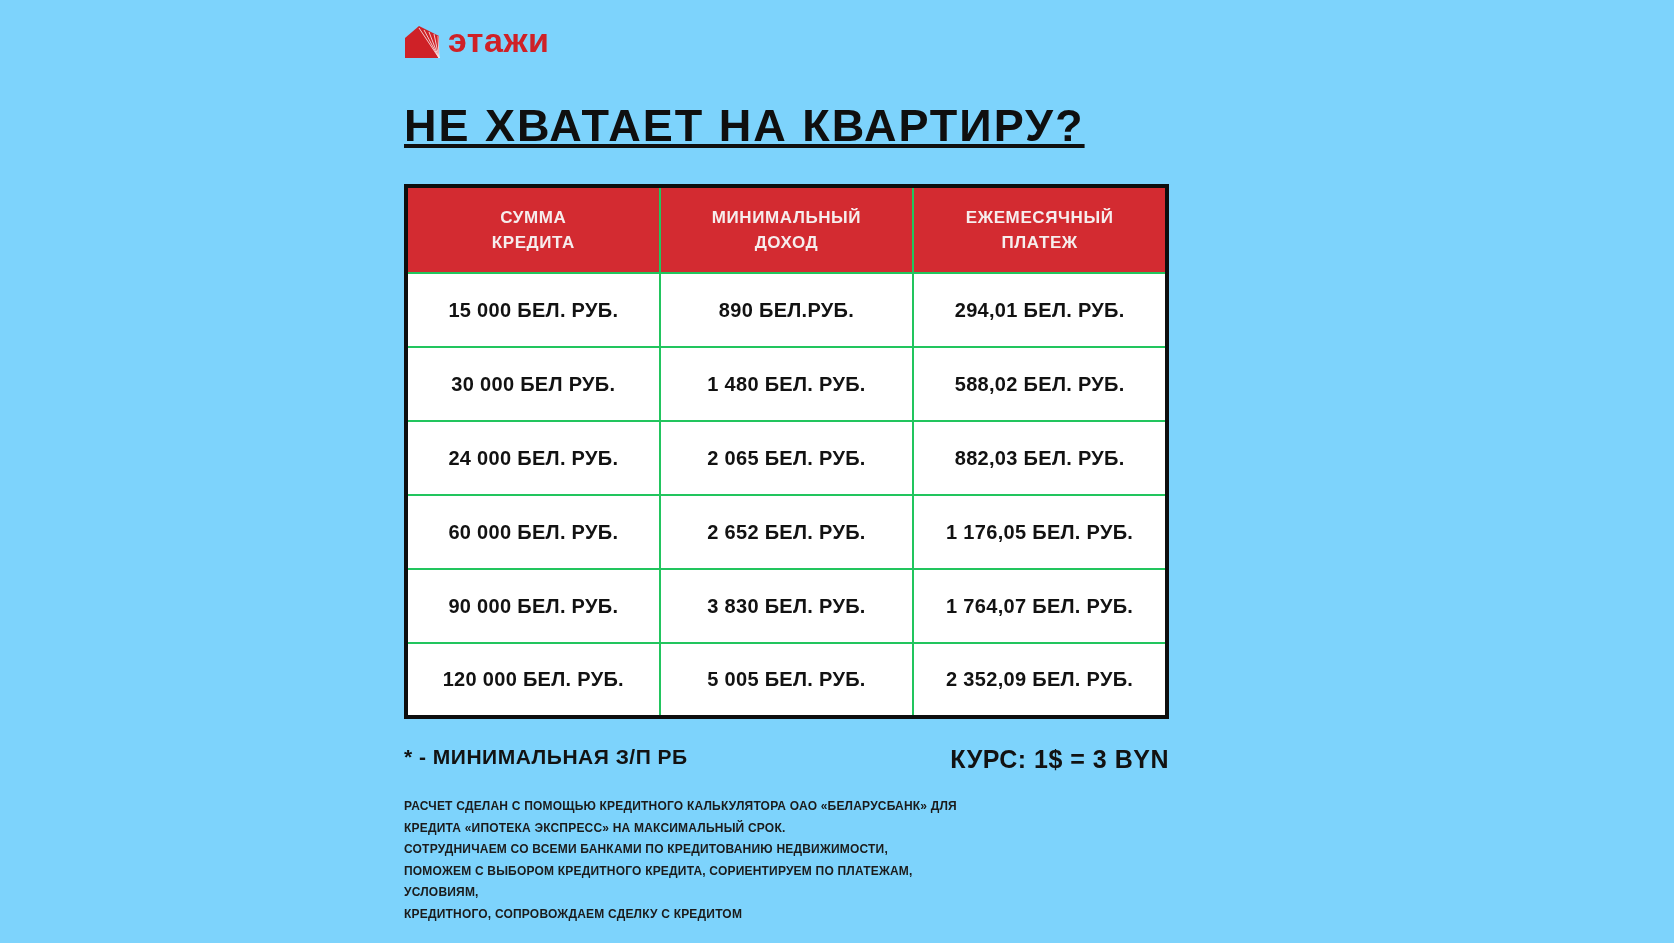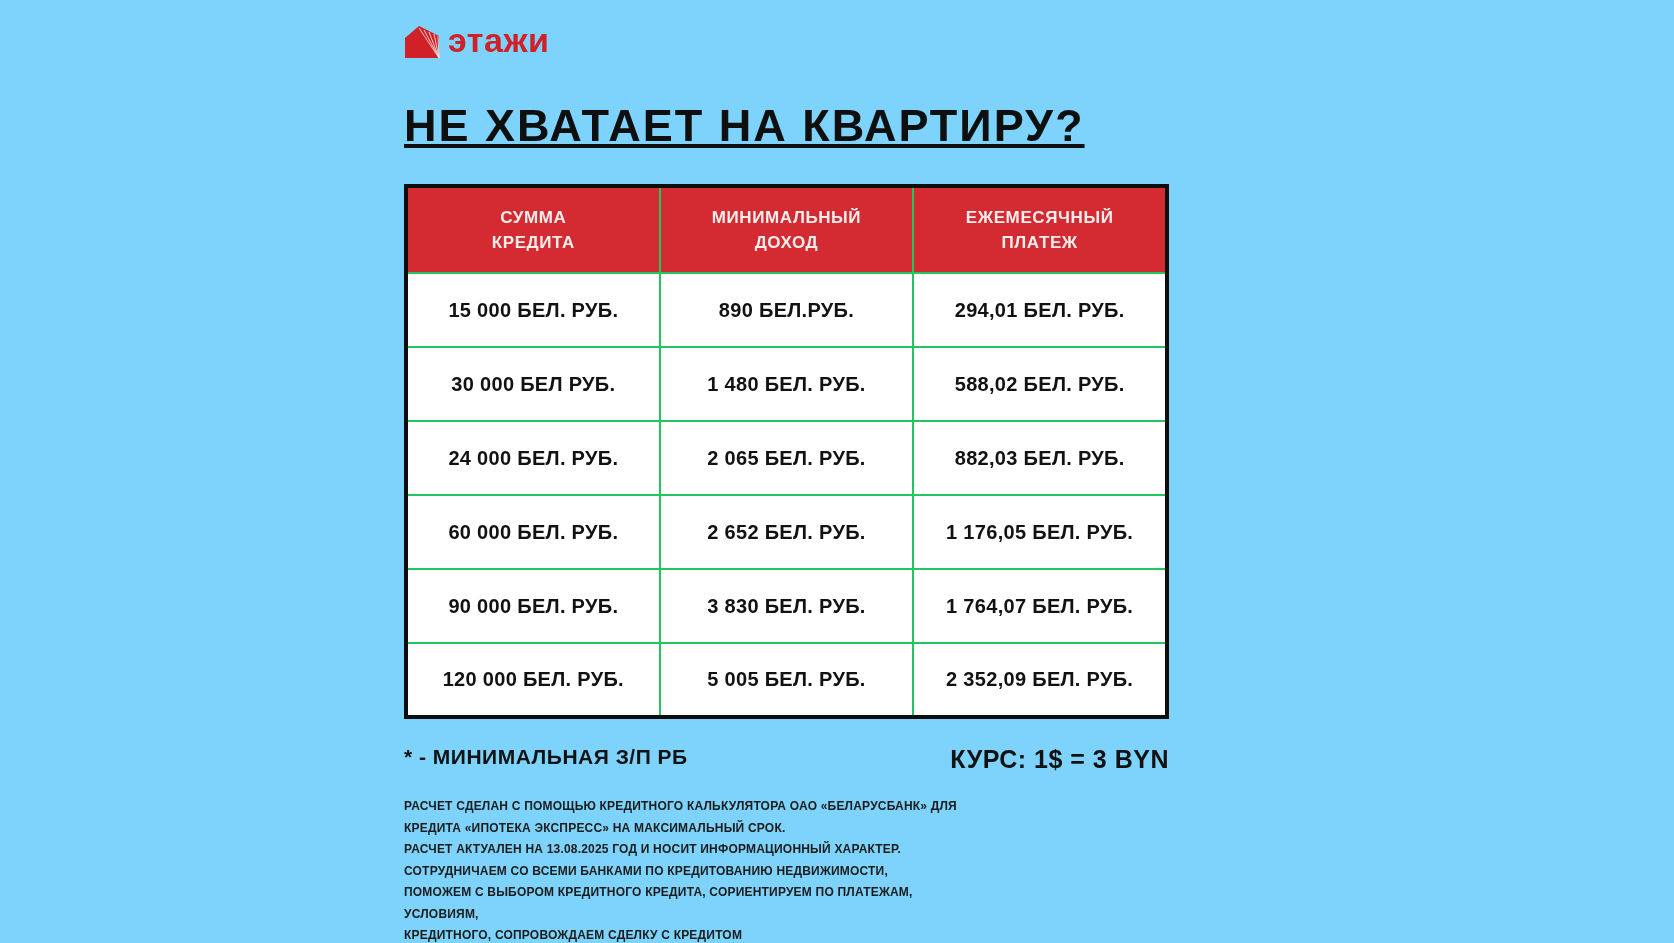--- a/index.html
+++ b/index.html
@@ -178,21 +178,20 @@
     </table>
 
     <div class="footnote-row">
       <span class="footnote-left">* - МИНИМАЛЬНАЯ З/П РБ</span>
       <span class="footnote-right">КУРС: 1$ = 3 BYN</span>
     </div>
 
     <div class="disclaimer">
       <div>РАСЧЕТ СДЕЛАН С ПОМОЩЬЮ КРЕДИТНОГО КАЛЬКУЛЯТОРА ОАО «БЕЛАРУСБАНК» ДЛЯ</div>
       <div>КРЕДИТА «ИПОТЕКА ЭКСПРЕСС» НА МАКСИМАЛЬНЫЙ СРОК.</div>
-      <div>РАСЧЕТ АКТУАЛЕН НА 13.08.2025 ГОД И НОСИТ ИНФОРМАЦИОННЫЙ ХАРАКТЕР.</div>
       <div>СОТРУДНИЧАЕМ СО ВСЕМИ БАНКАМИ ПО КРЕДИТОВАНИЮ НЕДВИЖИМОСТИ,</div>
       <div>ПОМОЖЕМ С ВЫБОРОМ КРЕДИТНОГО КРЕДИТА, СОРИЕНТИРУЕМ ПО ПЛАТЕЖАМ,</div>
       <div>УСЛОВИЯМ,</div>
       <div>КРЕДИТНОГО, СОПРОВОЖДАЕМ СДЕЛКУ С КРЕДИТОМ</div>
     </div>
 
   </div>
 </div>
 
 </body></html>

